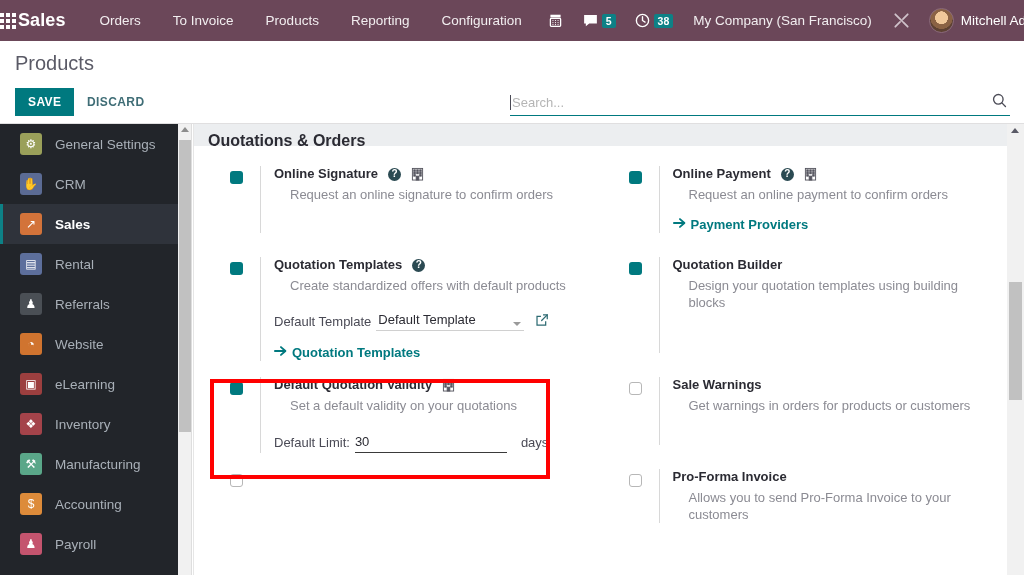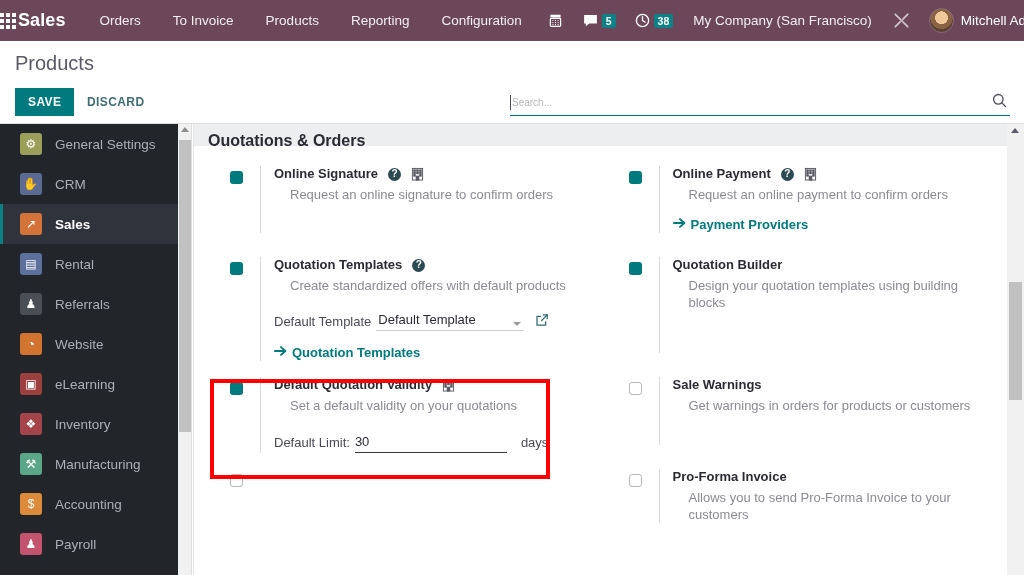--- a/index.html
+++ b/index.html
@@ -87,21 +87,21 @@
     position: absolute; left: 510px; top: 48px;
     width: 500px; height: 27px;
     border-bottom: 1px solid #00797f;
     display: flex; align-items: center;
   }
   .search-caret {
     width: 1px; height: 15px; background: #4a4a55; margin-right: 1px; flex: none;
   }
   .search-input {
     flex: 1 1 auto; border: none; outline: none;
-    font-size: 10px; color: #333; background: transparent;
+    font-size: 13px; color: #333; background: transparent;
     font-family: "Liberation Sans", sans-serif; padding: 0;
   }
   .search-input::placeholder { color: #b5b5b5; }
   .search-icon { flex: none; color: #4c4c57; margin-right: 2px; }
 
   
   .sidebar {
     position: absolute; left: 0; top: 124px;
     width: 178px; height: 451px;
     background: #22252a; overflow: hidden;

